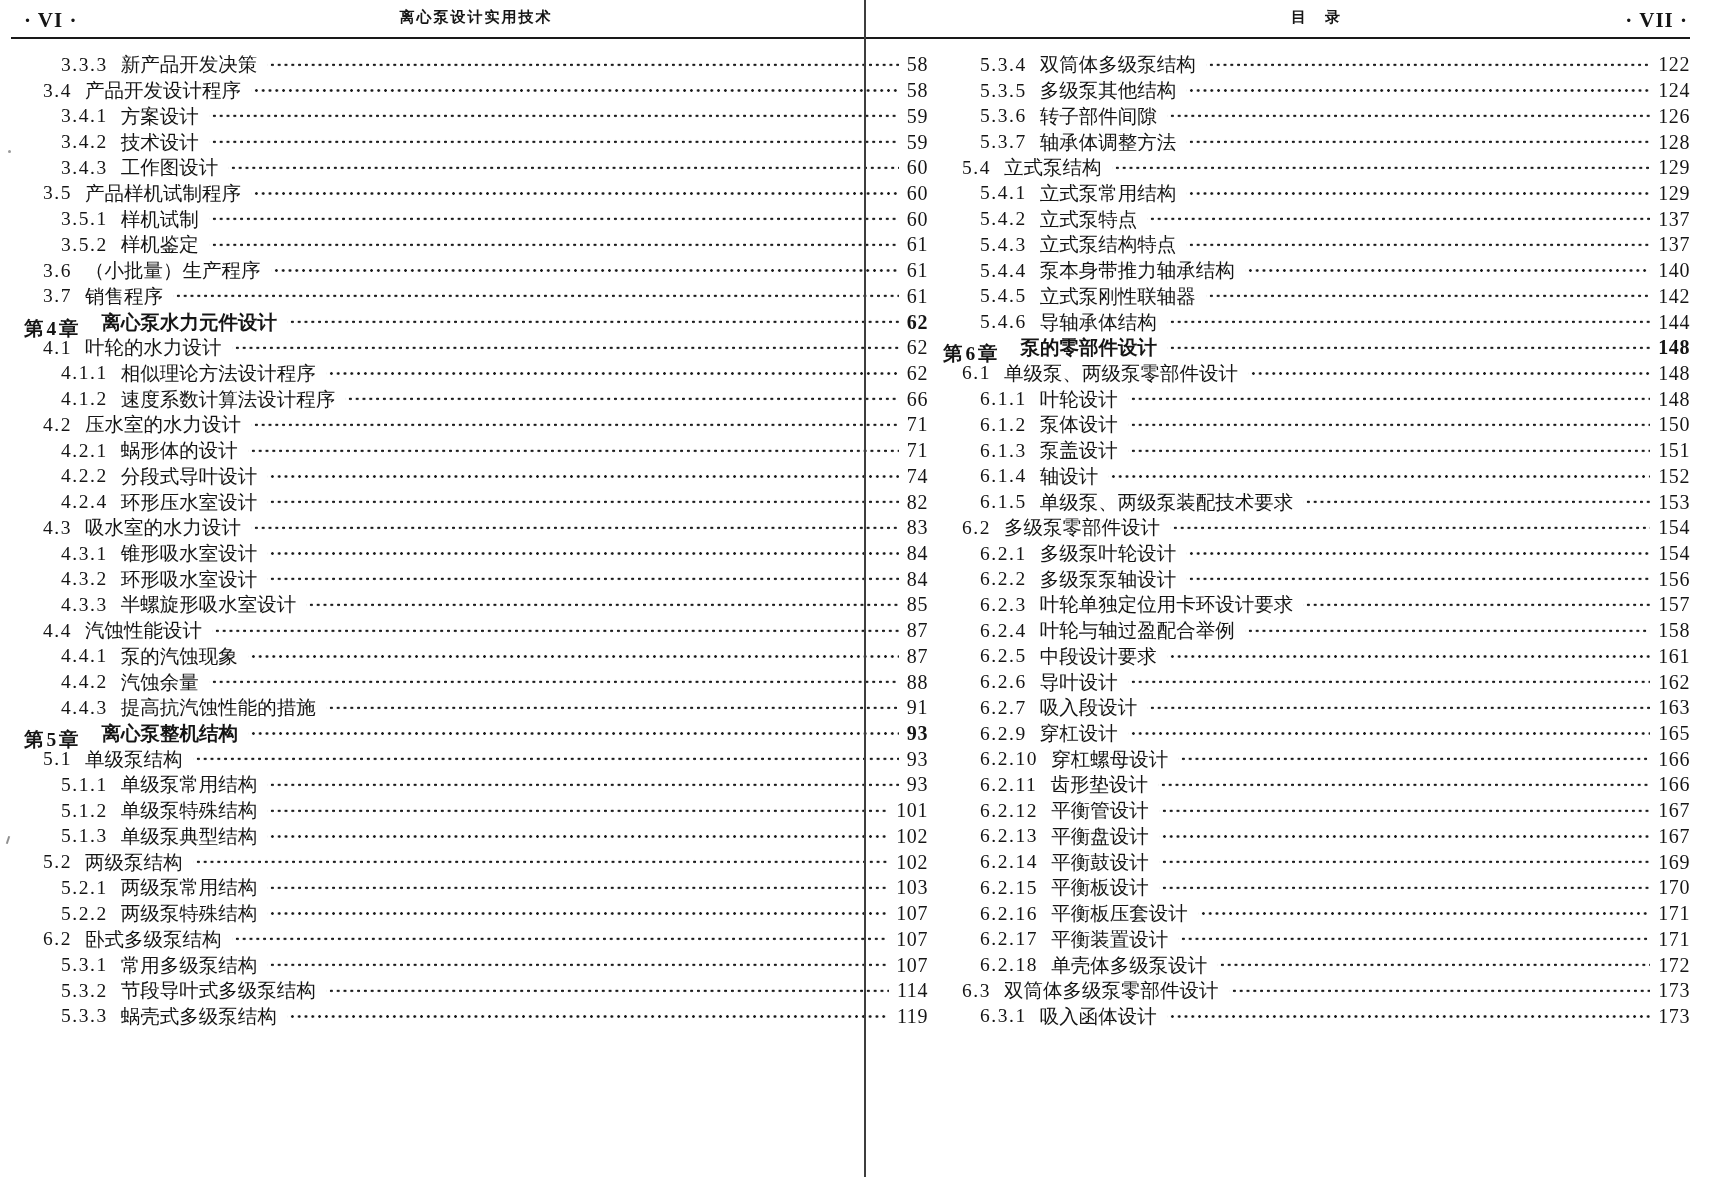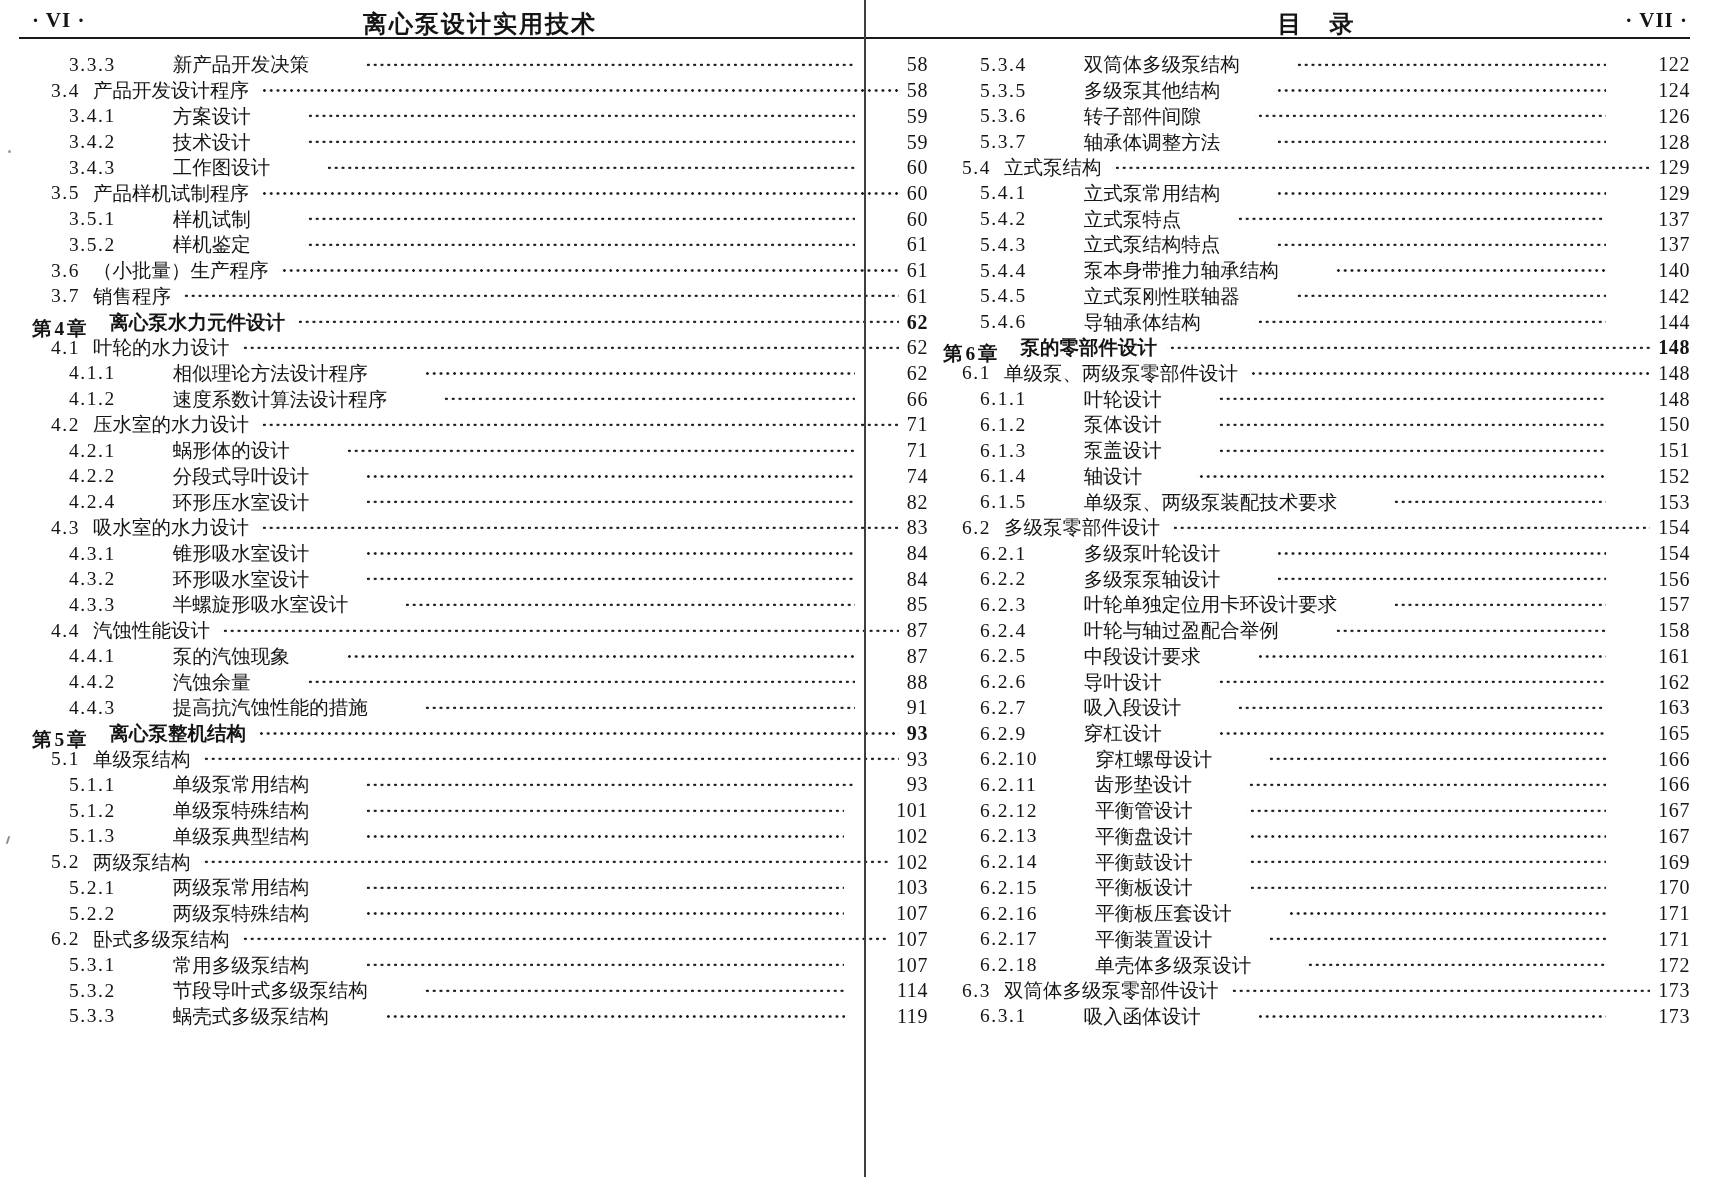--- a/index.html
+++ b/index.html
@@ -13,46 +13,46 @@
   }
   .divider {
     position: absolute; left: 864px; top: 0;
     width: 2px; height: 1177px;
     background: #3e3e3e;
   }
   .page {
     position: absolute; top: 0; height: 1177px;
     box-sizing: border-box; padding-top: 8px;
   }
-  .page.left  { left: 0;    width: 1004px; padding-left: 32px; padding-right: 76px; }
+  .page.left  { left: 0;    width: 1004px; padding-left: 24px; padding-right: 76px; }
   .page.right { left: 867px; width: 867px; padding-left: 76px; padding-right: 44px; }
   .pagehead { position: relative; height: 26px; }
   .plabel {
     font-weight: 700; font-size: 21px; letter-spacing: 1px; white-space: nowrap;
   }
   .pagehead .right-label { position: absolute; right: 2px; top: 0; text-align: right; }
   .pagehead .left-label  { position: absolute; left: 0; top: 0; }
   .ptitle {
     position: absolute; left: 50%; transform: translateX(-50%); top: 0;
-    font-weight: 700; font-size: 24px; letter-spacing: 2px; white-space: nowrap;
+    font-weight: 700; font-size: 15px; letter-spacing: 2px; white-space: nowrap;
   }
   .rule { height: 2px; background: #191919; margin-top: 3px; }
   .page.left  .rule { margin-left: -13px; }
   .page.right .rule { margin-left: -48px; }
   .toc { padding-top: 13px; }
   .row {
     display: flex; align-items: center;
     height: 25.72px;
     font-size: 19.5px;
     white-space: nowrap;
   }
   .row .num { letter-spacing: 0.08em; margin-right: 13px; flex: 0 0 auto; }
   .row .title { flex: 0 0 auto; }
   .row.lvl1 { padding-left: 19px; }
-  .row.lvl2 { padding-left: 37px; gap: 44px; }
+  .row.lvl2 { padding-left: 37px; }
   .row.chapter { font-weight: 700; }
   .row.chapter .num { margin-right: 20px; letter-spacing: 0.15em; margin-top: 12px; }
   .leader {
     flex: 1 1 auto; align-self: stretch;
     margin: 0 8px 0 10px;
     background-image: radial-gradient(circle, #1b1b1b 1.15px, transparent 1.55px);
     background-size: 6.8px 100%;
     background-repeat: repeat-x;
     background-position: 2px center;
   }

